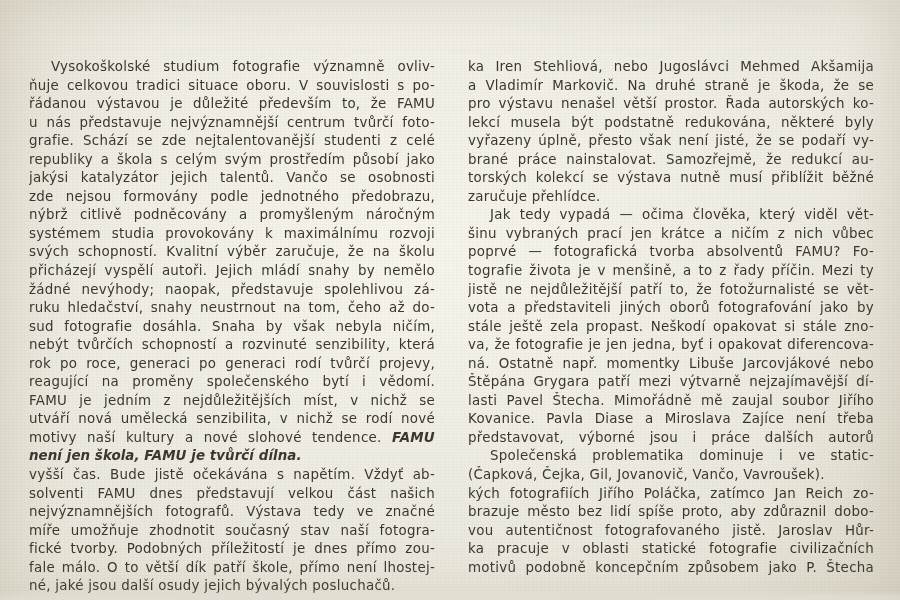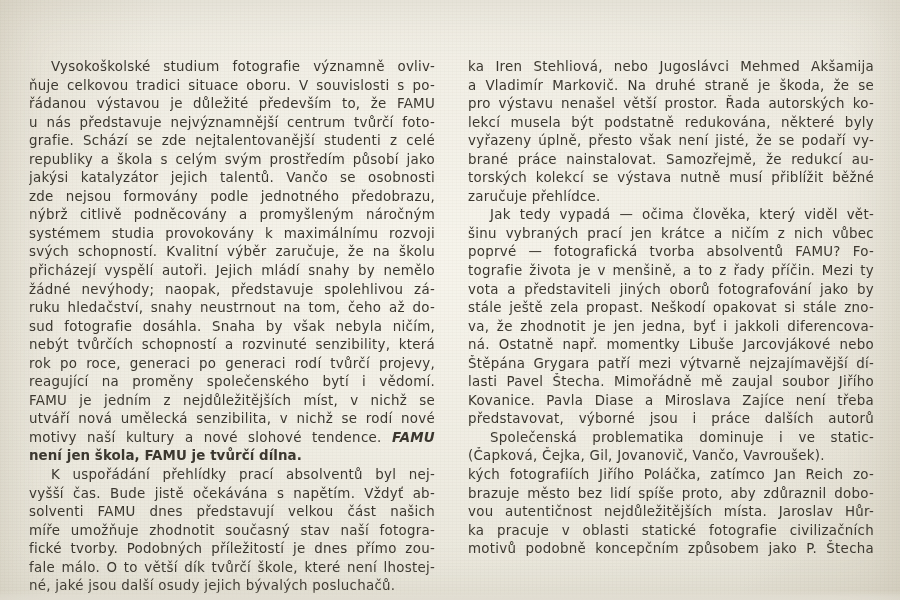--- a/index.html
+++ b/index.html
@@ -80,20 +80,21 @@
   }
   .line.last {
     text-align-last: left;
   }
   .line.indent {
     text-indent: 22px;
   }
   .line.bold {
     font-weight: 700;
     letter-spacing: 0.005em;
+    font-style: italic;
   }
   .line.bold-tail b {
     font-weight: 700;
     font-style: italic;
   }
 
   #bottom-fade {
     position: absolute;
     left: 0;
     right: 0;
@@ -136,57 +137,58 @@
           <span class="line">žádné nevýhody; naopak, představuje spolehlivou zá-</span>
           <span class="line">ruku hledačství, snahy neustrnout na tom, čeho až do-</span>
           <span class="line">sud fotografie dosáhla. Snaha by však nebyla ničím,</span>
           <span class="line">nebýt tvůrčích schopností a rozvinuté senzibility, která</span>
           <span class="line">rok po roce, generaci po generaci rodí tvůrčí projevy,</span>
           <span class="line">reagující na proměny společenského bytí i vědomí.</span>
           <span class="line">FAMU je jedním z nejdůležitějších míst, v nichž se</span>
           <span class="line">utváří nová umělecká senzibilita, v nichž se rodí nové</span>
           <span class="line bold-tail">motivy naší kultury a nové slohové tendence. <b>FAMU</b></span>
           <span class="line last bold">není jen škola, FAMU je tvůrčí dílna.</span>
-          <span class="line indent">K uspořádání přehlídky prací absolventů byl nej-</span>
           <span class="line">vyšší čas. Bude jistě očekávána s napětím. Vždyť ab-</span>
           <span class="line">solventi FAMU dnes představují velkou část našich</span>
+          <span class="line">nejvýznamnějších fotografů. Výstava tedy ve značné</span>
           <span class="line">míře umožňuje zhodnotit současný stav naší fotogra-</span>
           <span class="line">fické tvorby. Podobných příležitostí je dnes přímo zou-</span>
-          <span class="line">fale málo. O to větší dík tvůrčí škole, které není lhostej-</span>
+          <span class="line">fale málo. O to větší dík patří škole, přímo není lhostej-</span>
           <span class="line last">né, jaké jsou další osudy jejich bývalých posluchačů.</span>
         </div>
     </div>
 
     <div class="column">
       <div class="para">
           <span class="line">ka Iren Stehliová, nebo Jugoslávci Mehmed Akšamija</span>
           <span class="line">a Vladimír Markovič. Na druhé straně je škoda, že se</span>
           <span class="line">pro výstavu nenašel větší prostor. Řada autorských ko-</span>
           <span class="line">lekcí musela být podstatně redukována, některé byly</span>
           <span class="line">vyřazeny úplně, přesto však není jisté, že se podaří vy-</span>
           <span class="line">brané práce nainstalovat. Samozřejmě, že redukcí au-</span>
           <span class="line">torských kolekcí se výstava nutně musí přiblížit běžné</span>
           <span class="line last">zaručuje přehlídce.</span>
           <span class="line indent">Jak tedy vypadá — očima člověka, který viděl vět-</span>
           <span class="line">šinu vybraných prací jen krátce a ničím z nich vůbec</span>
           <span class="line">poprvé — fotografická tvorba absolventů FAMU? Fo-</span>
           <span class="line">tografie života je v menšině, a to z řady příčin. Mezi ty</span>
+          <span class="line">jistě ne nejdůležitější patří to, že fotožurnalisté se vět-</span>
           <span class="line">vota a představiteli jiných oborů fotografování jako by</span>
           <span class="line">stále ještě zela propast. Neškodí opakovat si stále zno-</span>
-          <span class="line">va, že zhodnotit je jen jedna, byť i jakkoli diferencova-</span>
+          <span class="line">va, že fotografie je jen jedna, byť i opakovat diferencova-</span>
           <span class="line">ná. Ostatně např. momentky Libuše Jarcovjákové nebo</span>
           <span class="line">Štěpána Grygara patří mezi výtvarně nejzajímavější dí-</span>
           <span class="line">lasti Pavel Štecha. Mimořádně mě zaujal soubor Jiřího</span>
           <span class="line">Kovanice. Pavla Diase a Miroslava Zajíce není třeba</span>
           <span class="line">představovat, výborné jsou i práce dalších autorů</span>
           <span class="line indent">Společenská problematika dominuje i ve static-</span>
           <span class="line last">(Čapková, Čejka, Gil, Jovanovič, Vančo, Vavroušek).</span>
           <span class="line">kých fotografiích Jiřího Poláčka, zatímco Jan Reich zo-</span>
           <span class="line">brazuje město bez lidí spíše proto, aby zdůraznil dobo-</span>
-          <span class="line">vou autentičnost nejdůležitějších místa. Jaroslav Hůr-</span>
+          <span class="line">vou autentičnost fotografovaného jistě. Jaroslav Hůr-</span>
           <span class="line">ka pracuje v oblasti statické fotografie civilizačních</span>
           <span class="line">motivů podobně koncepčním způsobem jako P. Štecha</span>
         </div>
     </div>
 
   </div>
 
   <div id="bottom-fade"></div>
   <div id="vignette"></div>
 

